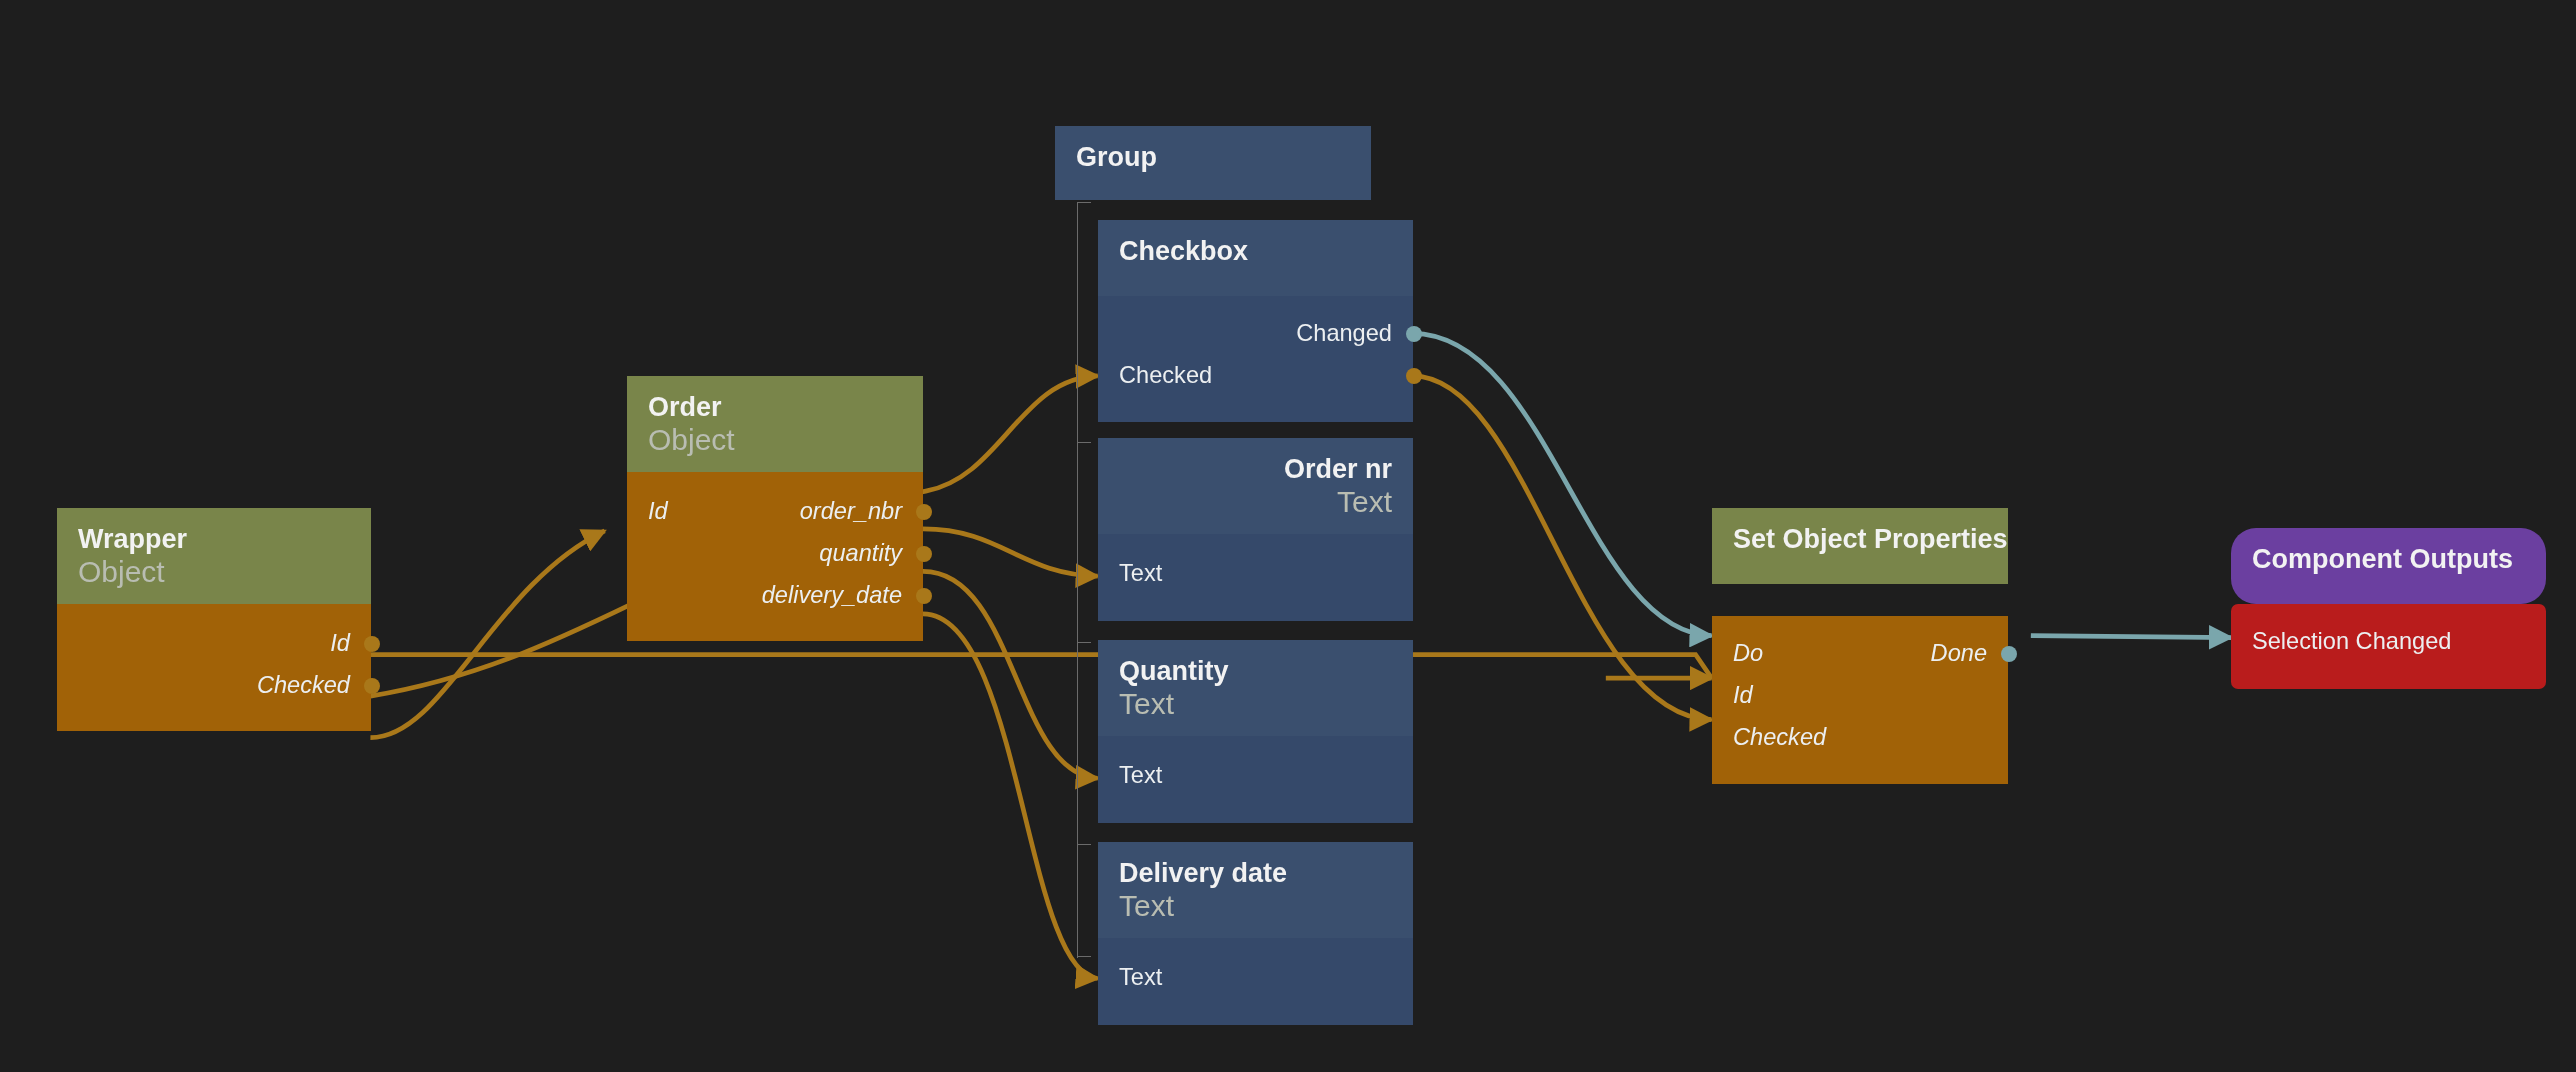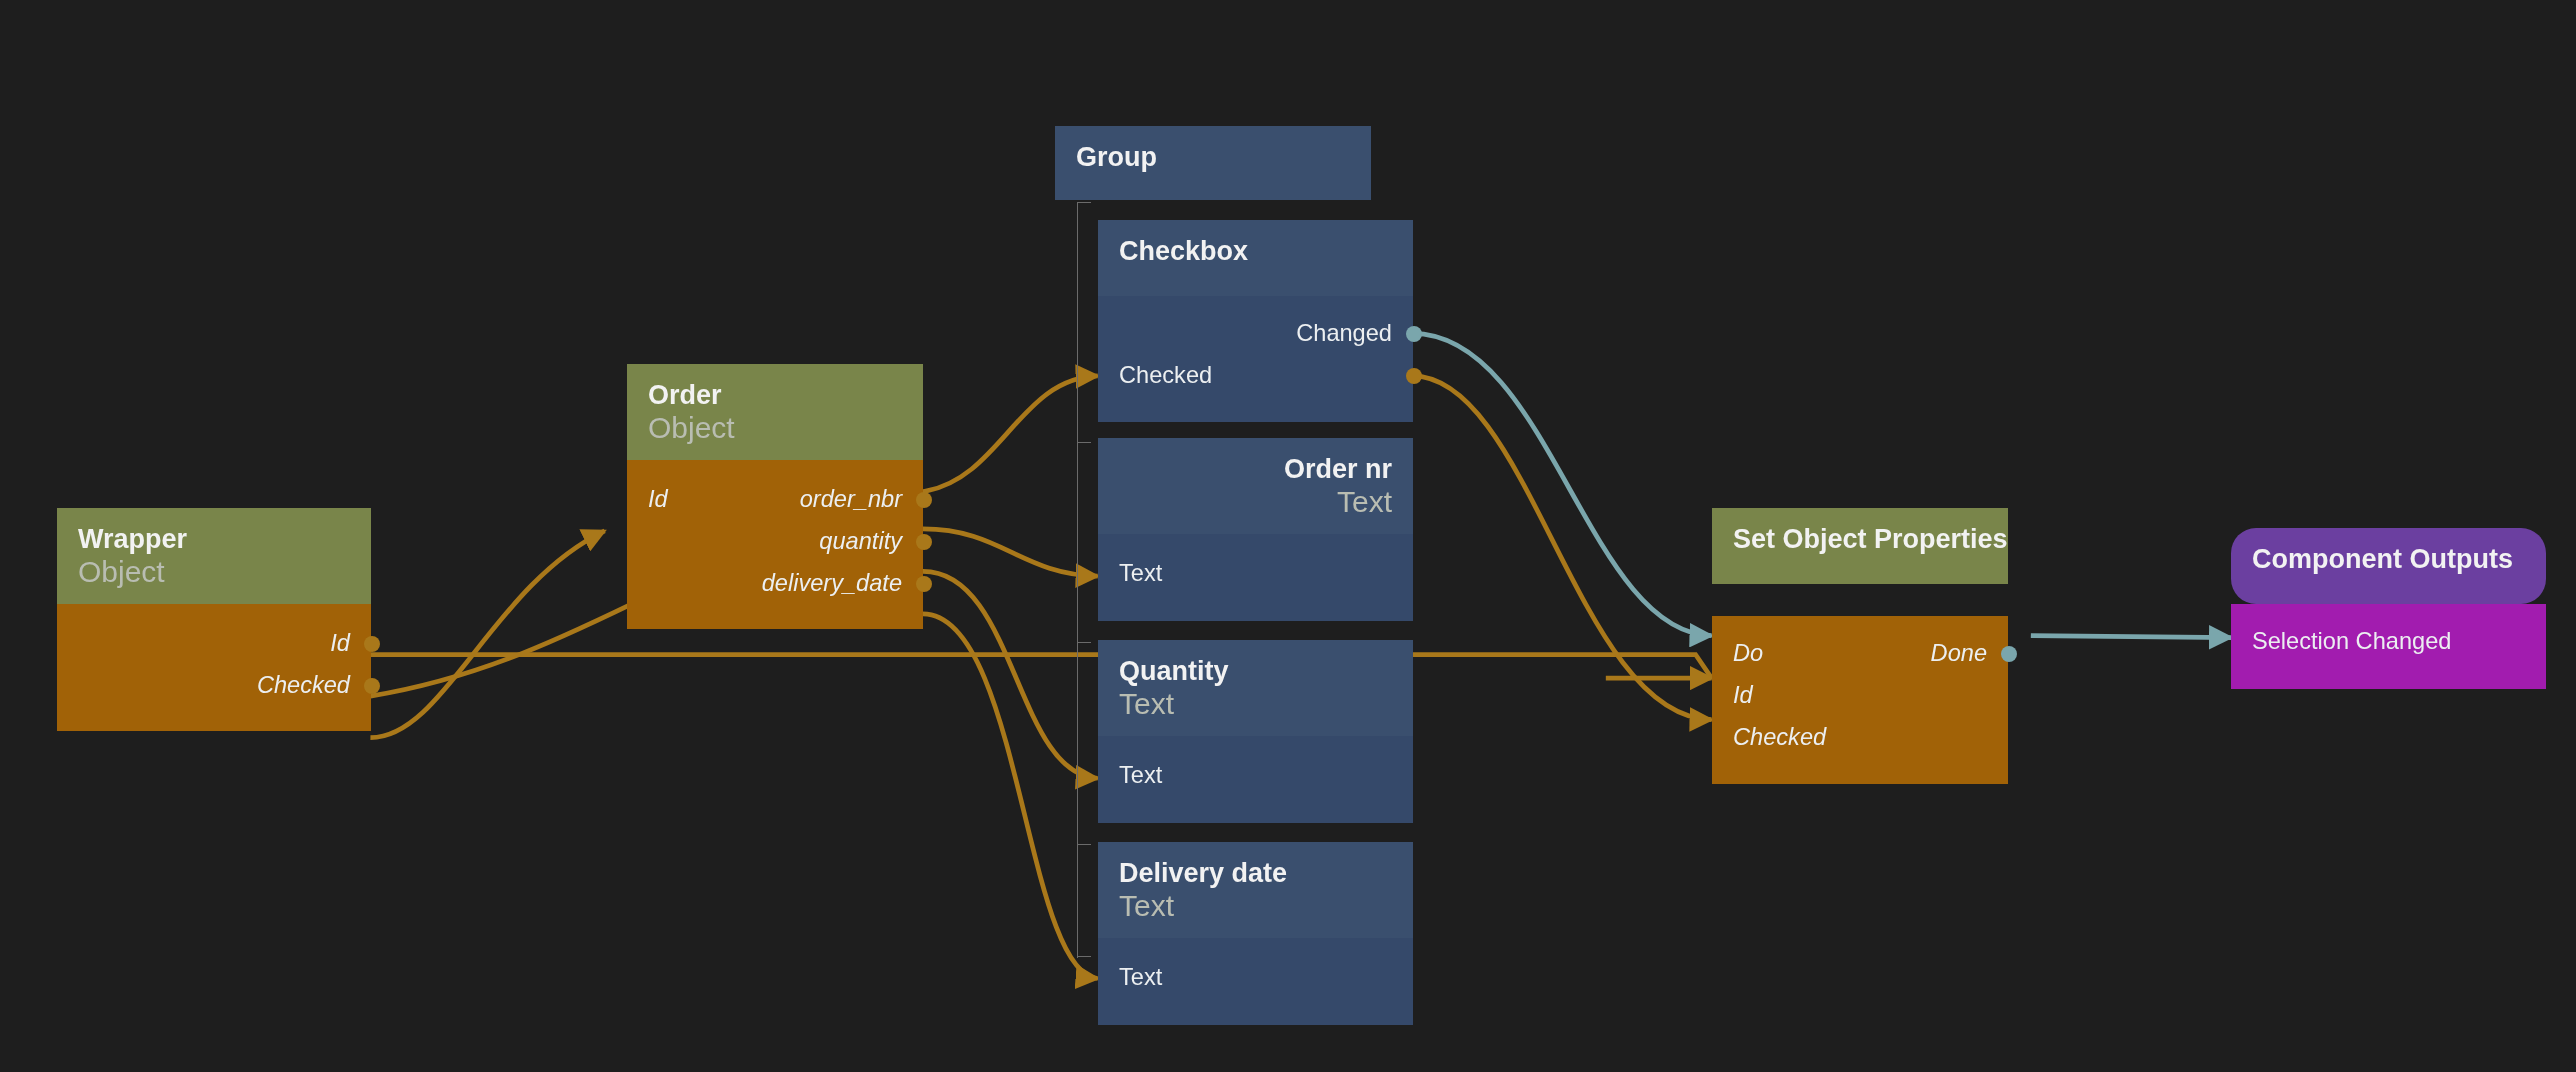--- a/index.html
+++ b/index.html
@@ -71,21 +71,21 @@
     justify-content: flex-end;
   }
   .port-out .port-label { margin-right: 21px; }
 
   
   .green .node-header { background: #79854a; }
   .green .node-body   { background: #a16207; font-style: italic; }
   .blue  .node-header { background: #3a4f6e; }
   .blue  .node-body   { background: #35496a; }
   .purple .node-header { background: #6b3fa0; border-radius: 25px; }
-  .purple .node-body   { background: #a21caf; }
+  .purple .node-body   { background: #b91c1c; border-radius: 7px; }
   .plainblue { background: #3a4f6e; }
 
   
   .dot {
     position: absolute;
     width: 16px;
     height: 16px;
     border-radius: 50%;
     top: 50%;
     transform: translateY(-50%);
@@ -169,21 +169,21 @@
         <span class="port-label">Id</span>
         <span class="dot right amber"></span>
       </div>
       <div class="port-row port-out">
         <span class="port-label">Checked</span>
         <span class="dot right amber"></span>
       </div>
     </div>
   </div>
 
-  <div class="node green" style="left:605px; top:364px; width:318px;padding-left:22px;">
+  <div class="node green" style="left:605px; top:376px; width:318px;padding-left:22px;">
     <div class="node-header">
       <div class="node-title">Order</div>
       <div class="node-subtitle">Object</div>
     </div>
     <div class="node-body" style="padding:19px 0 24.6px 0;">
       <div class="port-row" style="justify-content:space-between;">
         <span class="port-label" style="margin-left:21px;">Id</span>
         <span class="port-label" style="margin-right:21px;">order_nbr</span>
         <span class="dot right amber"></span>
       </div>

